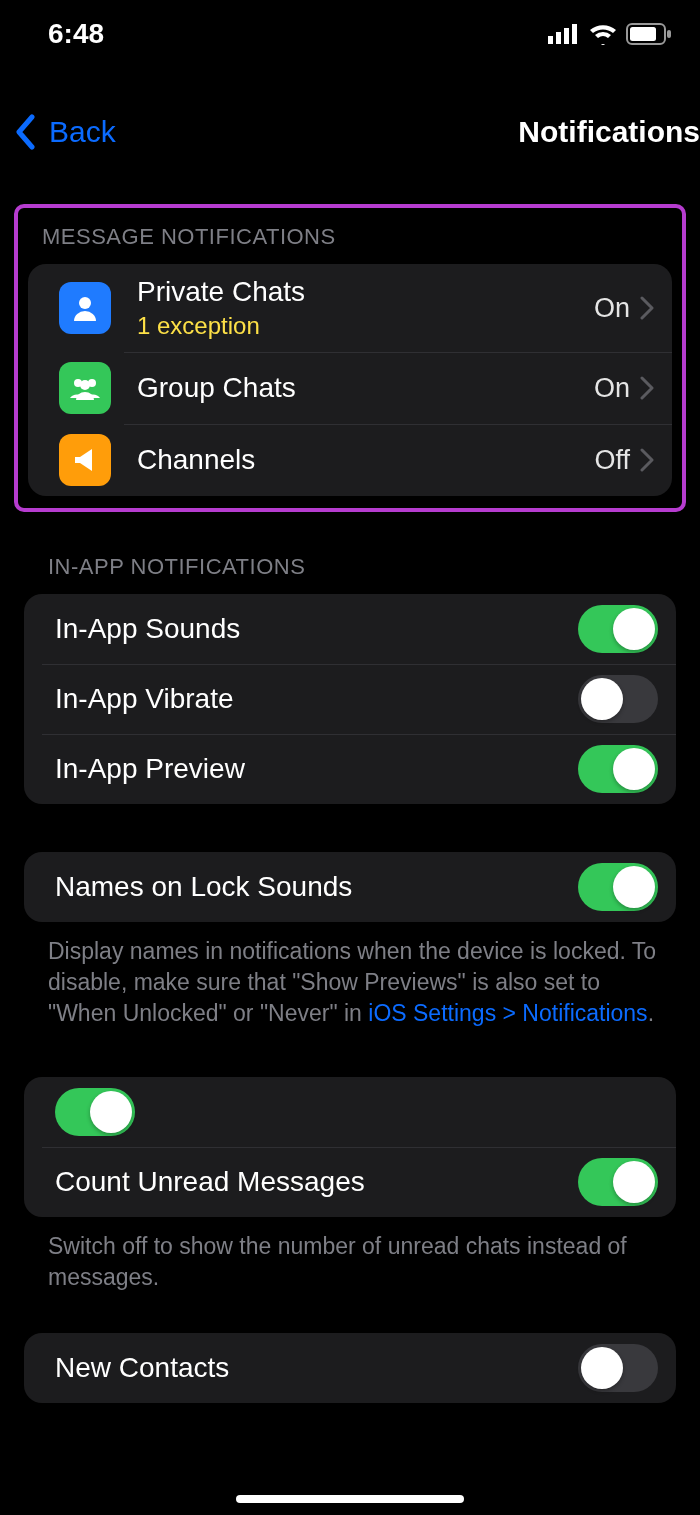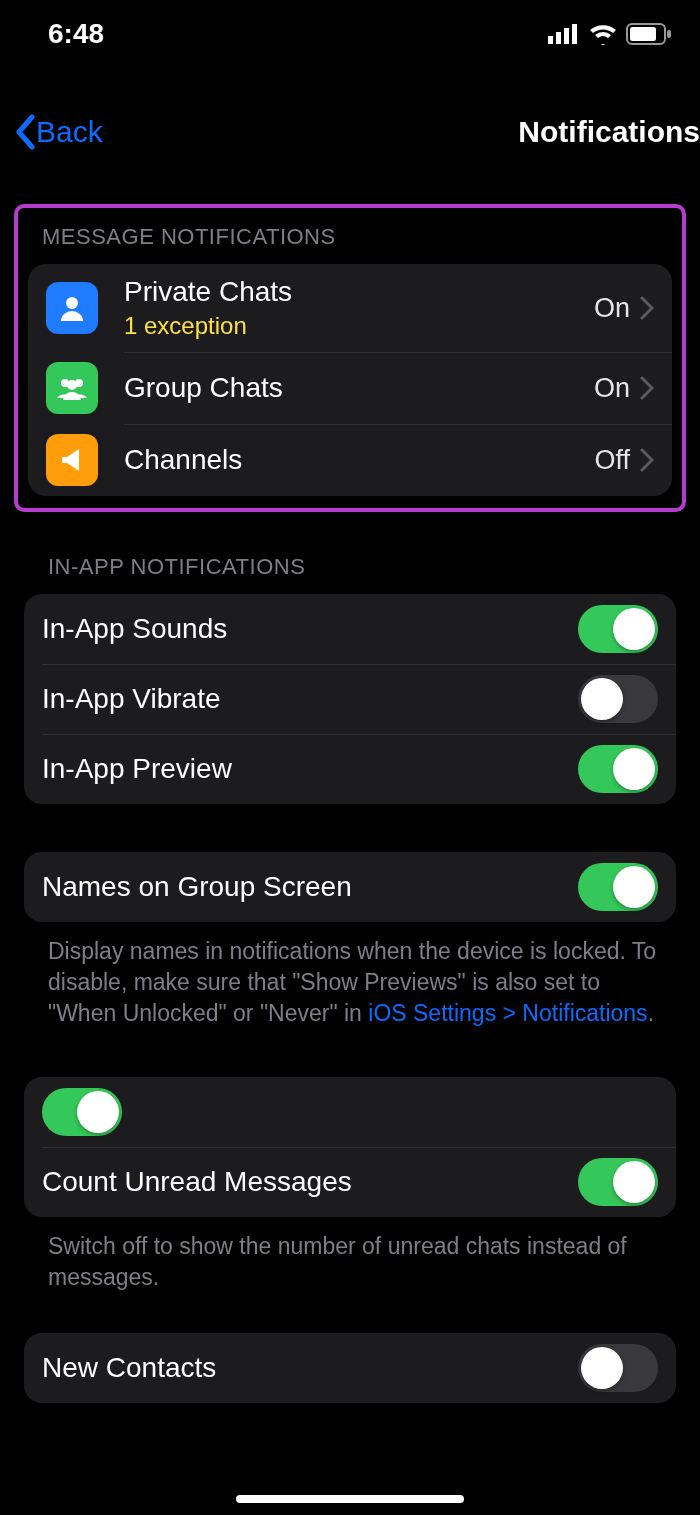--- a/index.html
+++ b/index.html
@@ -31,21 +31,21 @@
     margin-top: 44px;
     height: 60px;
     position: relative;
   }
   .nav-back {
     display: flex;
     align-items: center;
     color: #0b6bff;
     font-size: 30px;
     padding-left: 14px;
-    gap: 0;
+    gap: 13px;
     cursor: pointer;
   }
   .nav-title {
     position: absolute;
     left: 0; right: 0;
     text-align: right;
     font-size: 30px;
     font-weight: 600;
     pointer-events: none;
   }
@@ -78,21 +78,21 @@
     margin: 0 14px;
   }
   .highlight-wrap .section-header { padding-left: 14px; padding-top: 6px; }
   .highlight-wrap .group { border-radius: 18px; }
 
   
   .row {
     display: flex;
     align-items: center;
     min-height: 70px;
-    padding: 10px 18px 10px 18px;
+    padding: 10px 18px 10px 31px;
     position: relative;
   }
   .row.tall { min-height: 88px; }
   .row + .row::before {
     content: "";
     position: absolute;
     top: 0; left: 18px; right: 0;
     height: 1px;
     background: #2f2f33;
   }
@@ -270,21 +270,21 @@
           <div class="knob"></div>
         </div>
     </div>
   </div>
 </div>
 
 <div class="section" style="margin-top:48px">
   <div class="group">
     <div class="row">
       <div class="row-labels">
-          <div class="row-title">Names on Group Screen</div>
+          <div class="row-title">Names on Lock Sounds</div>
         </div>
       <div class="toggle on">
           <div class="knob"></div>
         </div>
     </div>
   </div>
   <div class="section-footer">
     <span>Display names in notifications when the device is locked. To disable, make sure that "Show Previews" is also set to "When Unlocked" or "Never" in </span><a href="#">iOS Settings &gt; Notifications</a><span>.</span>
   </div>
 </div>

